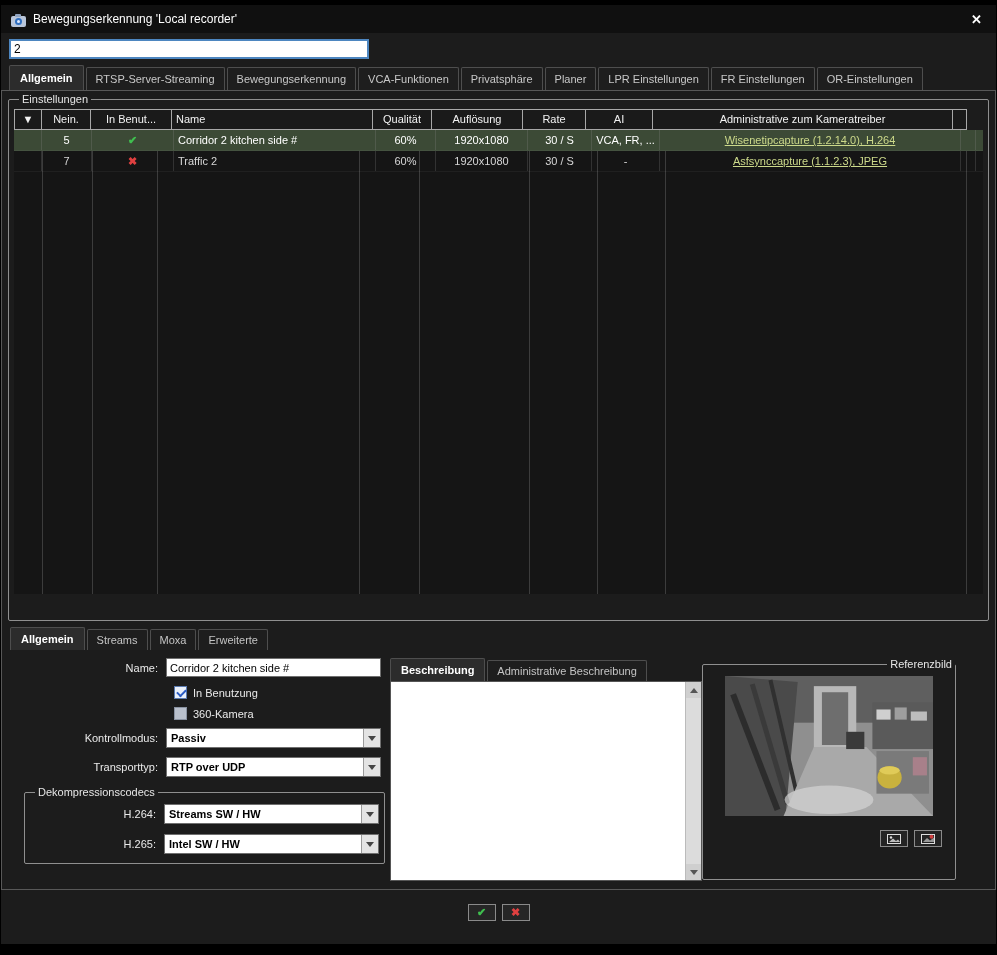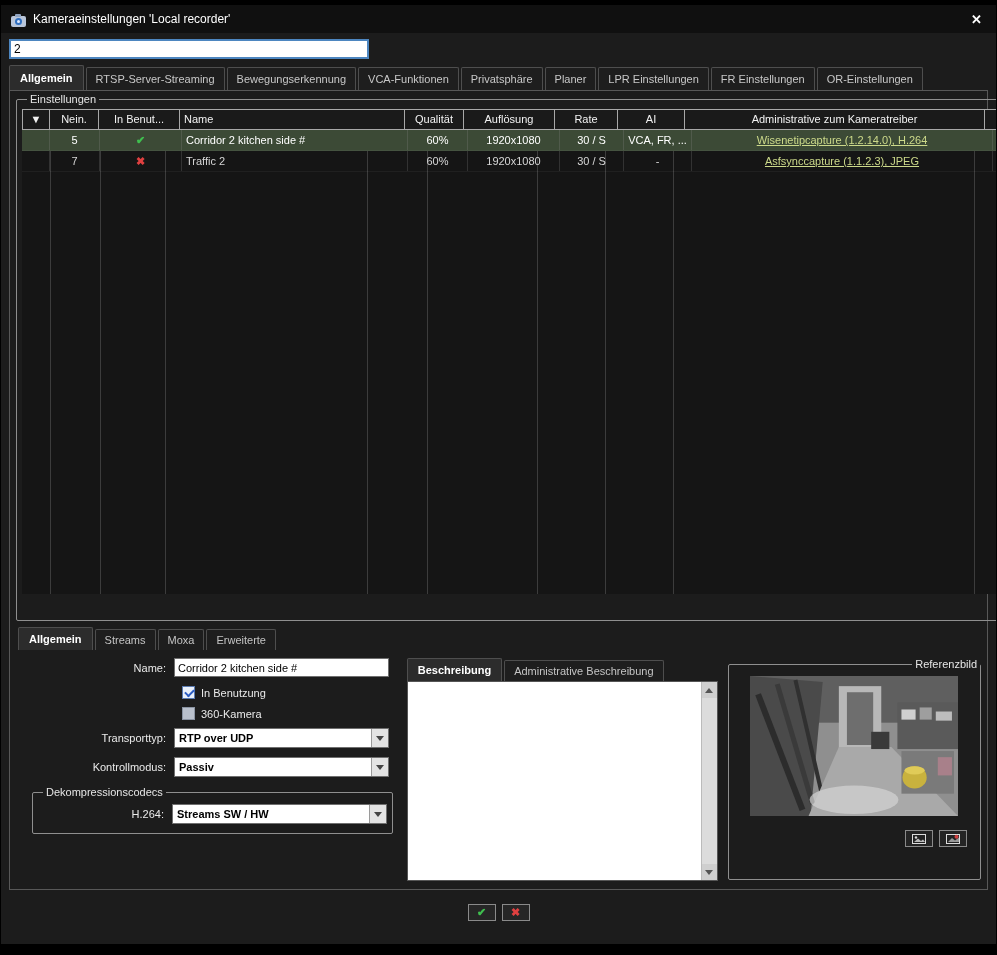--- a/index.html
+++ b/index.html
@@ -15,33 +15,33 @@
   
   .search-row { padding:6px 8px 4px 8px; }
   .search-input { width:360px; height:20px; background:#fff; border:2px solid #4d86c0; color:#000; font-size:12px; font-family:"Liberation Sans",sans-serif; padding:0 3px; outline:none; }
 
   
   .tabstrip { display:flex; align-items:flex-end; padding:2px 8px 0 8px; gap:2px; }
   .tab { font-size:11px; color:#c8c8c8; background:#1e1e1e; border:1px solid #4e4e4e; border-bottom:none; border-radius:2px 2px 0 0; padding:5px 9px; cursor:pointer; white-space:nowrap; }
   .tab.active { background:#2c2c2c; color:#fff; font-weight:bold; padding:6px 10px; }
 
   
-  .tab-page { margin:0 8px; border:1px solid #585858; padding:2px 6px 8px 6px; background:#1c1c1c; }
+  .tab-page { margin:0 0; border:1px solid #585858; padding:2px 6px 8px 6px; background:#1c1c1c; }
 
   fieldset { border:1px solid #8f8f8f; border-radius:2px; padding:4px 5px 5px 5px; }
   legend { font-size:11px; color:#e6e6e6; padding:0 3px; margin-left:5px; }
 
   
   .settings-fs { height:528px; }
   .grid { width:100%; }
   .hrow { display:flex; }
   .hcell { border:1px solid #a8a8a8; margin-left:-1px; background:#1a1a1a; color:#f2f2f2; font-size:11px; height:21px; line-height:19px; text-align:center; overflow:hidden; white-space:nowrap; cursor:pointer; }
   .hcell:first-child { margin-left:0; }
   .hcell.left { text-align:left; padding-left:4px; }
-  .c-sort{width:28px} .c-nr{width:50px} .c-use{width:82px} .c-name{width:226px} .c-qual{width:60px} .c-res{width:92px} .c-rate{width:64px} .c-ai{width:68px} .c-drv{width:301px} .c-sb{width:15px}
+  .c-sort{width:28px} .c-nr{width:50px} .c-use{width:82px} .c-name{width:202px} .c-qual{width:60px} .c-res{width:92px} .c-rate{width:64px} .c-ai{width:68px} .c-drv{width:301px} .c-sb{width:15px}
   .tbody { position:relative; height:464px; background:#151515;
     background-image:
       linear-gradient(#3c3c3c,#3c3c3c),linear-gradient(#3c3c3c,#3c3c3c),linear-gradient(#3c3c3c,#3c3c3c),
       linear-gradient(#3c3c3c,#3c3c3c),linear-gradient(#3c3c3c,#3c3c3c),linear-gradient(#3c3c3c,#3c3c3c),
       linear-gradient(#3c3c3c,#3c3c3c),linear-gradient(#3c3c3c,#3c3c3c),linear-gradient(#3c3c3c,#3c3c3c);
     background-repeat:no-repeat;
     background-size:1px 100%,1px 100%,1px 100%,1px 100%,1px 100%,1px 100%,1px 100%,1px 100%,1px 100%;
     background-position:28px 0,78px 0,143px 0,345px 0,405px 0,515px 0,583px 0,651px 0,952px 0; }
   .trow { display:flex; height:21px; align-items:stretch; font-size:11px; color:#d6d6d6; border-bottom:1px solid rgba(255,255,255,0.05); cursor:pointer; }
   .trow.selected { background:#3c4a36; color:#fff; }
@@ -50,21 +50,21 @@
   .glyph-ok { color:#3fbf4f; font-weight:bold; }
   .glyph-bad { color:#e04040; font-weight:bold; }
   .drv-link { color:#ccd98a; text-decoration:underline; cursor:pointer; }
 
   
   .detail-tabs { display:flex; align-items:flex-end; gap:2px; margin:6px 0 0 2px; }
   .dtab { font-size:11px; color:#c4c4c4; background:#1e1e1e; border:1px solid #4e4e4e; border-bottom:none; border-radius:2px 2px 0 0; padding:4px 9px; cursor:pointer; }
   .dtab.active { background:#2c2c2c; color:#fff; font-weight:bold; padding:5px 10px; }
 
   
-  .detail { display:flex; gap:10px; padding-top:8px; }
+  .detail { display:flex; padding-top:8px; }
   .form-col { width:382px; }
   .frow { display:flex; align-items:center; margin-bottom:9px; }
   .flabel { width:158px; text-align:right; padding-right:8px; font-size:11px; color:#eaeaea; }
   .text-input { width:215px; height:19px; background:#fff; border:1px solid #6f6f6f; color:#000; font-size:11px; font-family:"Liberation Sans",sans-serif; padding:0 3px; }
   .cbrow { display:flex; align-items:center; gap:6px; margin:0 0 8px 166px; font-size:11px; color:#eaeaea; cursor:pointer; }
   .cb { width:13px; height:13px; border:1px solid #5a7ab0; background:#e9f0fb; position:relative; flex:0 0 auto; }
   .cb.checked::after { content:""; position:absolute; left:2px; top:2px; width:7px; height:4px; border-left:2px solid #2b5cc4; border-bottom:2px solid #2b5cc4; transform:rotate(-45deg); }
   .cb.unchecked { background:#b9c0cc; border-color:#8a93a2; }
   .select { width:215px; height:20px; background:#fff; border:1px solid #6f6f6f; display:flex; align-items:center; cursor:pointer; }
   .select .val { flex:1; padding:0 4px; color:#000; font-size:11px; font-weight:bold; white-space:nowrap; overflow:hidden; }
@@ -105,21 +105,21 @@
 
   <div class="titlebar">
     <span class="title-icon">
       <svg width="15" height="13" viewBox="0 0 15 13">
           <rect x="0" y="2" width="15" height="11" rx="2" fill="#b9c6da"></rect>
           <rect x="4" y="0" width="6" height="3" rx="1" fill="#8fa3c0"></rect>
           <circle cx="7.5" cy="7.5" r="3.5" fill="#2f6fc0"></circle>
           <circle cx="7.5" cy="7.5" r="1.5" fill="#dfeaff"></circle>
         </svg>
     </span>
-    <span class="title">Kameraeinstellungen 'Local recorder'</span>
+    <span class="title">Bewegungserkennung 'Local recorder'</span>
     <span class="close-btn">✕</span>
   </div>
 
   <div class="search-row">
     <input class="search-input" type="text" value="2" style="">
   </div>
 
   <div class="tabstrip">
     <div class="tab active">Allgemein</div>
     <div class="tab">RTSP-Server-Streaming</div>
@@ -198,43 +198,52 @@
         </div>
         <div class="cbrow">
           <span class="cb checked"></span>
           <span>In Benutzung</span>
         </div>
         <div class="cbrow">
           <span class="cb unchecked"></span>
           <span>360-Kamera</span>
         </div>
         <div class="frow">
+          <div class="flabel">Kontrollmodus:</div>
+          <div class="select">
+            <span class="val">Passiv</span>
+            <span class="btn">
+                <span class="chev"></span>
+              </span>
+          </div>
+        </div>
+        <div class="frow">
           <div class="flabel">Transporttyp:</div>
           <div class="select">
             <span class="val">RTP over UDP</span>
             <span class="btn">
                 <span class="chev"></span>
               </span>
           </div>
         </div>
-        <div class="frow">
-          <div class="flabel">Kontrollmodus:</div>
-          <div class="select">
-            <span class="val">Passiv</span>
-            <span class="btn">
-                <span class="chev"></span>
-              </span>
-          </div>
-        </div>
         <fieldset class="codecs-fs">
           <legend>Dekompressionscodecs</legend>
           <div class="frow">
             <div class="flabel">H.264:</div>
             <div class="select">
               <span class="val">Streams SW / HW</span>
+              <span class="btn">
+                  <span class="chev"></span>
+                </span>
+            </div>
+          </div>
+          <div class="frow">
+            <div class="flabel">H.265:</div>
+            <div class="select">
+              <span class="val">Intel SW / HW</span>
               <span class="btn">
                   <span class="chev"></span>
                 </span>
             </div>
           </div>
         </fieldset>
       </div>
 
       <div class="desc-col">
         <div class="desc-tabs">

